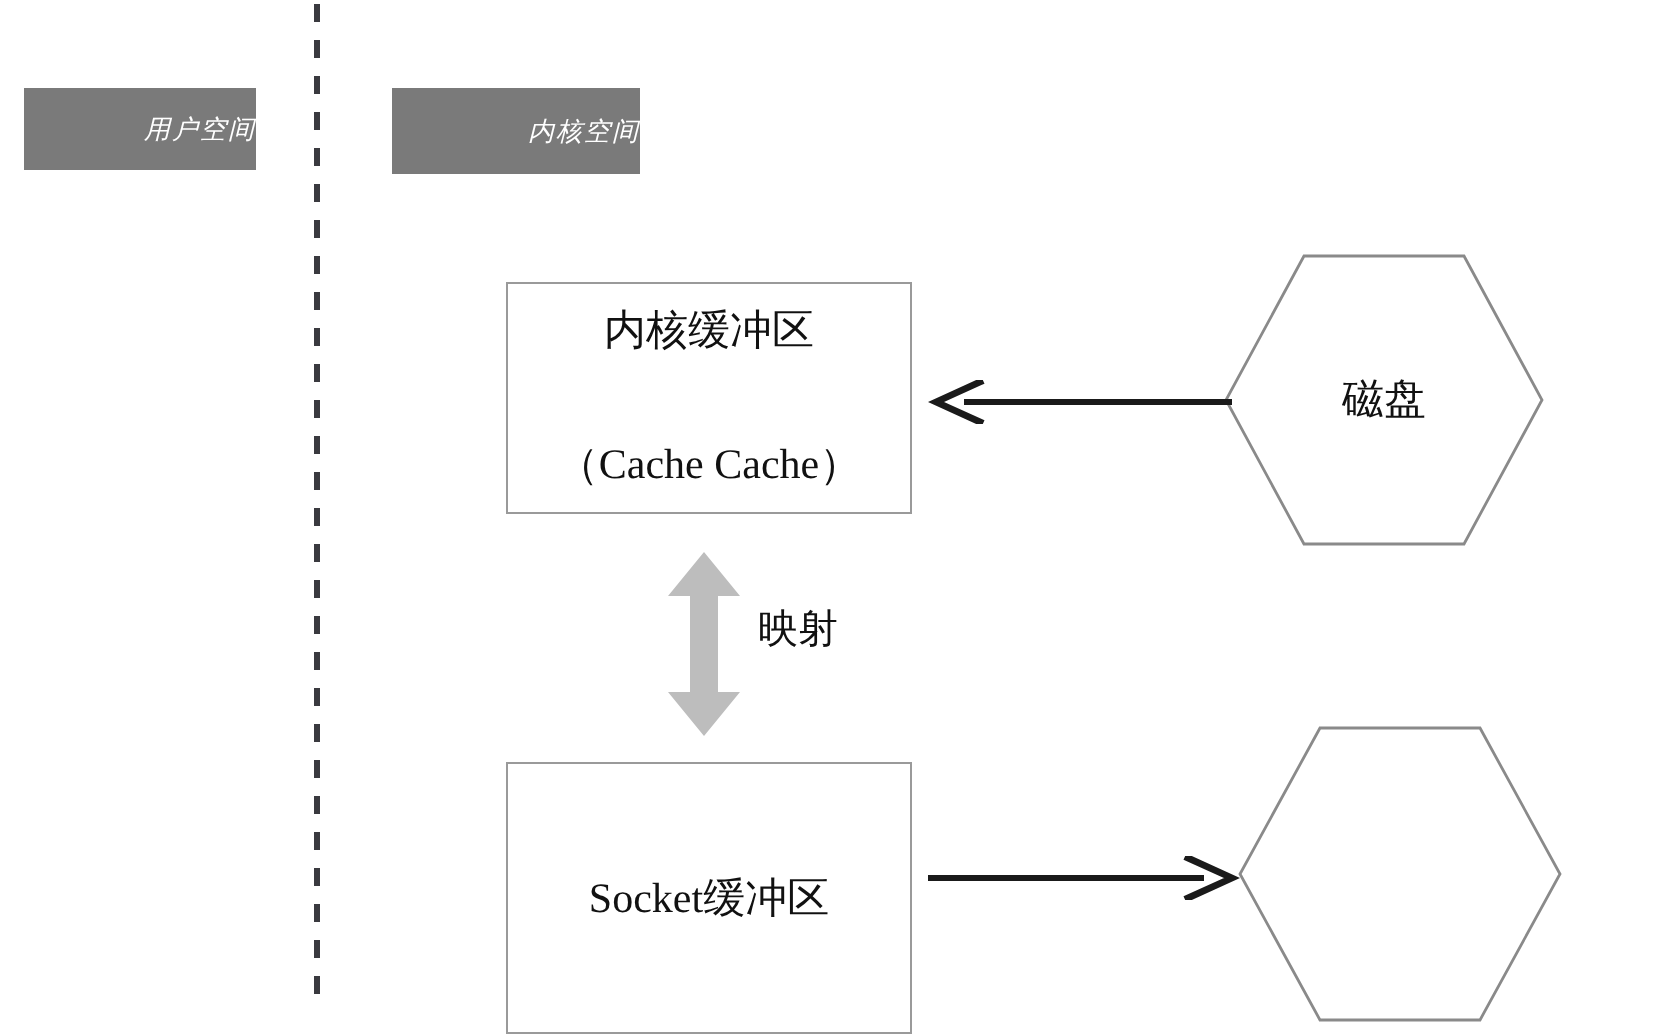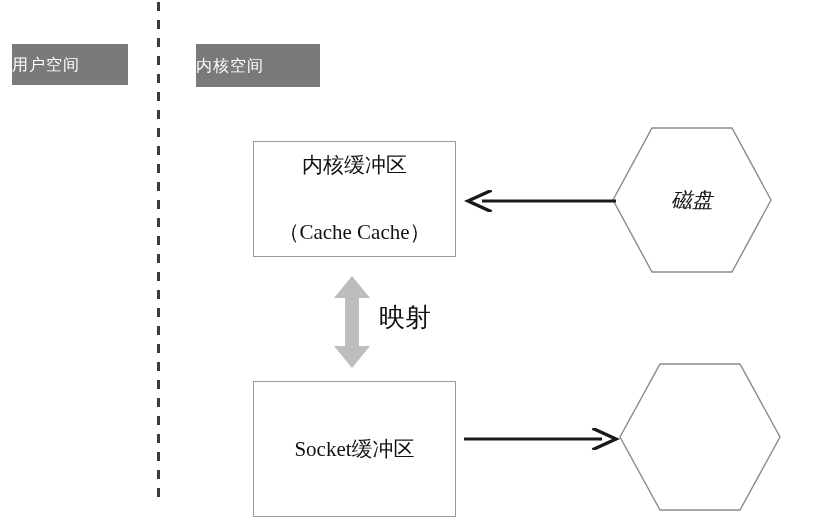--- a/index.html
+++ b/index.html
@@ -16,26 +16,27 @@
     height: 517px;
     background: #ffffff;
     overflow: hidden;
   }
 
   
   .space-label {
     position: absolute;
     display: flex;
     align-items: center;
-    justify-content: flex-start;
+    justify-content: flex-end;
     color: #ffffff;
-    font-size: 16px;
+    font-size: 13px;
     letter-spacing: 1px;
     line-height: 1;
     white-space: nowrap;
+    font-style: italic;
   }
   #user-space-label  { left: 12px;  top: 44px; width: 116px; height: 41px; }
   #kernel-space-label{ left: 196px; top: 44px; width: 124px; height: 43px; }
 
   
   #divider {
     position: absolute;
     left: 157px;
     top: 2px;
     width: 3px;
@@ -75,21 +76,20 @@
   .hexagon-label {
     position: absolute;
     left: 0; right: 0;
     top: 50%;
     transform: translateY(-50%);
     text-align: center;
     color: #111111;
     font-size: 21px;
     line-height: 1;
     white-space: nowrap;
-    font-style: italic;
   }
   #disk-hexagon    { left: 611px; top: 126px; width: 162px; height: 148px; }
   #network-hexagon { left: 618px; top: 362px; width: 164px; height: 150px; }
 
   
   .connector { position: absolute; }
   .connector svg { display: block; }
   #disk-to-kernel-arrow { left: 464px; top: 190px; width: 152px; height: 22px; }
   #socket-to-network-arrow { left: 464px; top: 428px; width: 156px; height: 22px; }
 
@@ -99,21 +99,21 @@
     left: 334px;
     top: 276px;
     width: 36px;
     height: 92px;
   }
   #mapping-arrow svg { display: block; }
   #mapping-label {
     position: absolute;
     left: 379px;
     top: 305px;
-    font-size: 26px;
+    font-size: 20px;
     color: #111111;
     line-height: 1;
     white-space: nowrap;
   }
 </style>
 </head>
 <body>
 
 <div id="canvas">
 

